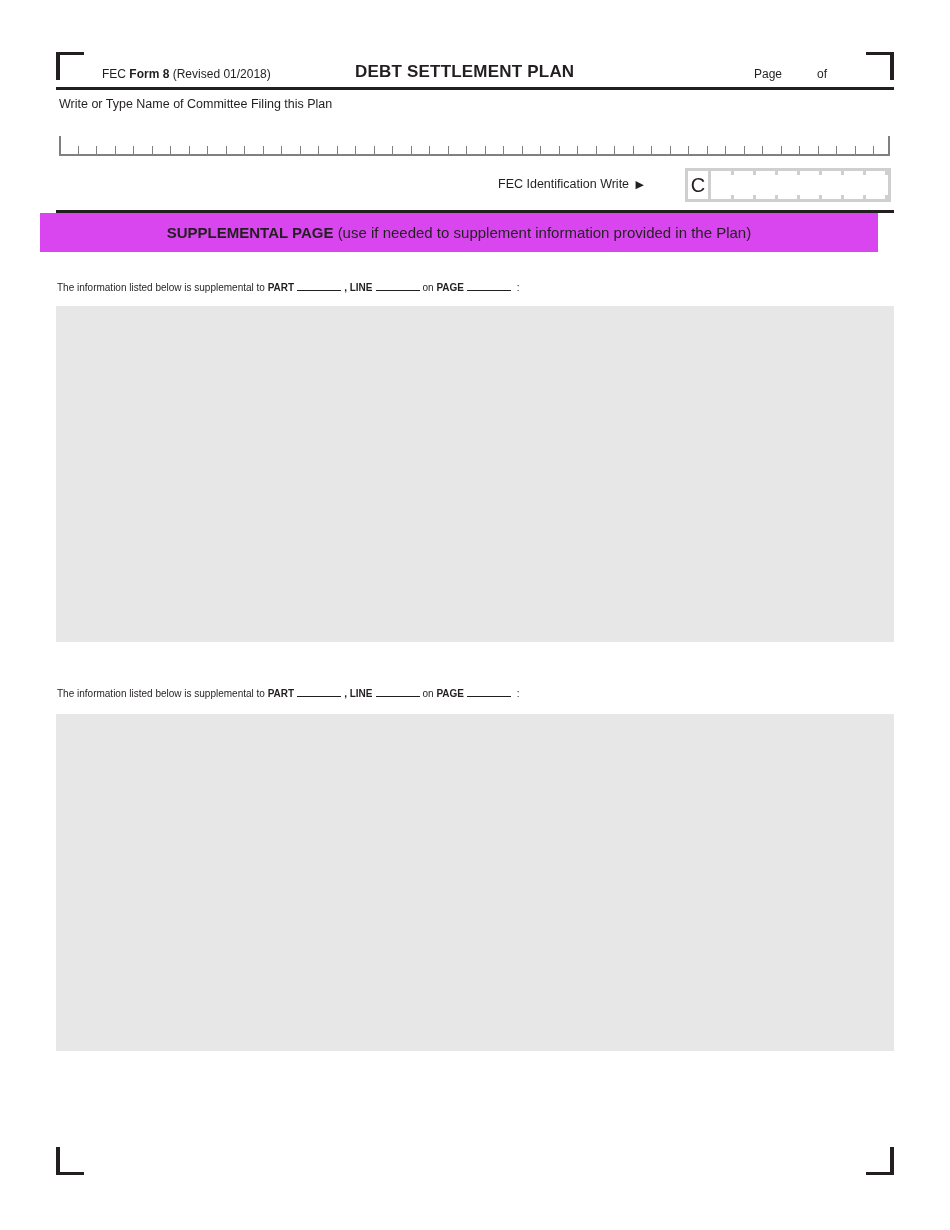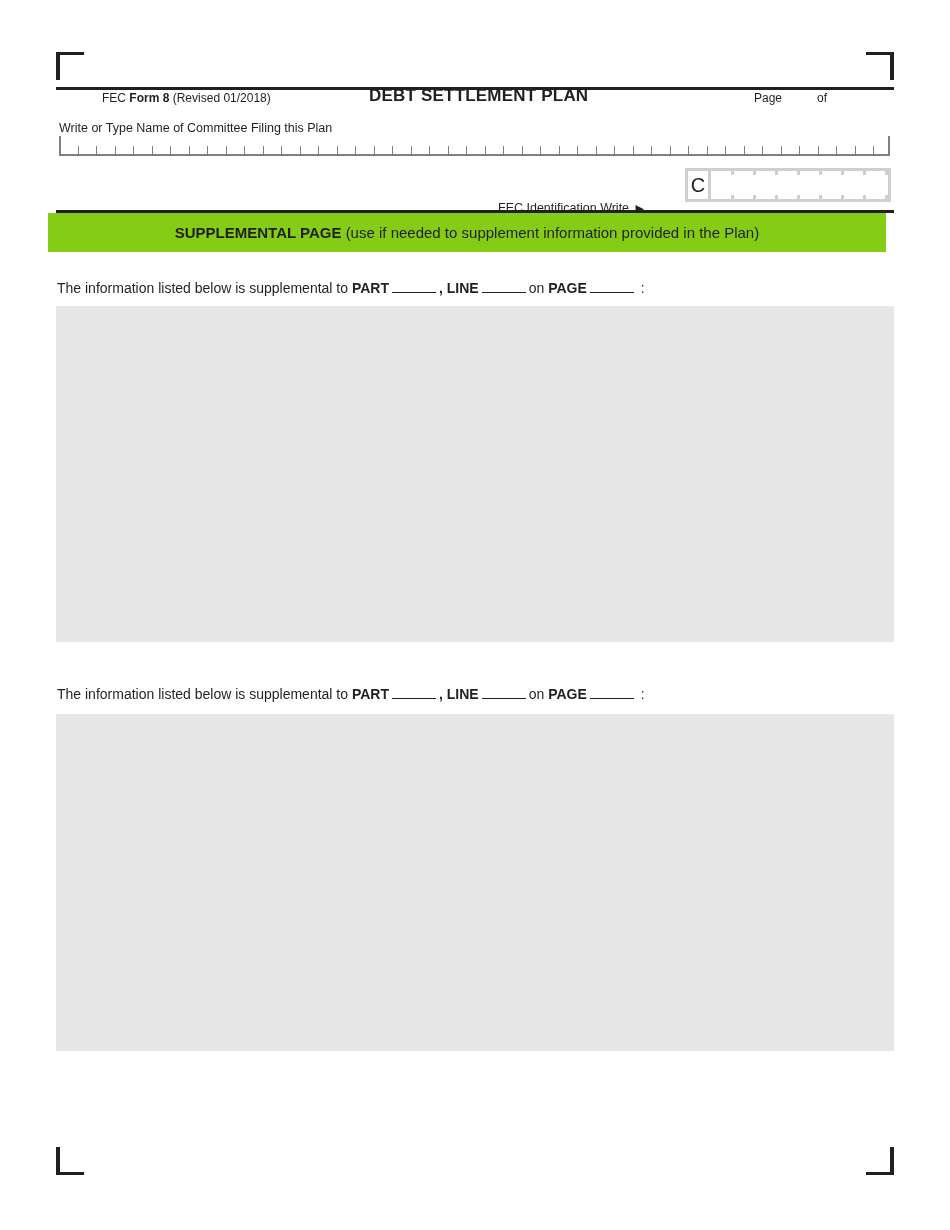--- a/index.html
+++ b/index.html
@@ -1,35 +1,35 @@
 <!DOCTYPE html>
 <html><head>
 <meta charset="utf-8">
 <style>
   html, body { margin: 0; padding: 0; background: #ffffff; }
   body { width: 950px; height: 1230px; position: relative; overflow: hidden;
          font-family: "Liberation Sans", sans-serif; color: #231f20; }
-  .abs { position: absolute; margin-top: 24px; }
+  .abs { position: absolute; }
   .corner { position: absolute; background: #231f20; }
   .header-text { font-size: 12px; color: #231f20; white-space: nowrap; }
   .title { font-size: 17px; font-weight: bold; letter-spacing: 0.2px; }
   .rule-thick { position: absolute; left: 56px; width: 838px; height: 3px; background: #231f20; }
   .small { font-size: 12.5px; }
   .ticks { position: absolute; left: 59px; top: 136px; width: 831px; height: 20px; }
   .ticks .base { position: absolute; left: 0; bottom: 0; width: 100%; height: 2px; background: #808080; }
   .ticks .end { position: absolute; bottom: 0; width: 2px; height: 20px; background: #808080; }
   .ticks .tick { position: absolute; bottom: 0; width: 1px; height: 10px; background: #808080; }
   .idbox { position: absolute; left: 685px; top: 168px; width: 200px; height: 28px;
            border: 3px solid #cfcfcf; background: #fff; }
   .idbox .cbox { position: absolute; left: 0; top: 0; width: 20px; height: 28px;
                  border-right: 3px solid #cfcfcf; font-size: 20px; line-height: 28px; text-align: center; color: #231f20; }
   .idbox .dash { position: absolute; width: 3px; height: 4px; background: #cfcfcf; }
-  .suppl-bar { position: absolute; left: 48px; top: 213px; width: 838px; height: 39px; background: #84cc16;
+  .suppl-bar { position: absolute; left: 40px; top: 213px; width: 838px; height: 39px; background: #d946ef;
                font-size: 15px; text-align: center; line-height: 39px; }
-  .suppl-line { position: absolute; left: 57px; font-size: 14px; white-space: nowrap; }
+  .suppl-line { position: absolute; left: 57px; font-size: 10px; white-space: nowrap; }
   .suppl-line b { font-weight: bold; }
   .blank { display: inline-block; width: 44px; border-bottom: 1px solid #231f20; height: 10px; margin: 0 3px; vertical-align: baseline; }
   .gray-area { position: absolute; left: 56px; width: 838px; background: #e7e7e7; }
 </style>
 </head>
 <body>
 
 <div class="corner" style="left:56px;top:52px;width:4px;height:28px;"></div>
 <div class="corner" style="left:56px;top:52px;width:28px;height:3px;"></div>
 <div class="corner" style="left:890px;top:52px;width:4px;height:28px;"></div>
@@ -37,21 +37,21 @@
 <div class="corner" style="left:56px;top:1147px;width:4px;height:28px;"></div>
 <div class="corner" style="left:56px;top:1172px;width:28px;height:3px;"></div>
 <div class="corner" style="left:890px;top:1147px;width:4px;height:28px;"></div>
 <div class="corner" style="left:866px;top:1172px;width:28px;height:3px;"></div>
 
 <div class="abs header-text" style="left:102px;top:67px;">
   <span>FEC</span>
   <b>Form 8</b>
   <span>(Revised 01/2018)</span>
 </div>
-<div class="abs title" style="left:369px;top:62px;">DEBT SETTLEMENT PLAN</div>
+<div class="abs title" style="left:355px;top:62px;">DEBT SETTLEMENT PLAN</div>
 <div class="abs header-text" style="left:754px;top:67px;">Page</div>
 <div class="abs header-text" style="left:788px;top:64px;width:26px;height:16px;"></div>
 <div class="abs header-text" style="left:817px;top:67px;">of</div>
 <div class="abs header-text" style="left:832px;top:64px;width:26px;height:16px;"></div>
 <div class="rule-thick" style="top:87px;"></div>
 
 <div class="abs small" style="left:59px;top:97px;">Write or Type Name of Committee Filing this Plan</div>
 <div class="ticks" id="ticks">
   <div class="base"></div>
   <div class="end" style="left:0;"></div>

